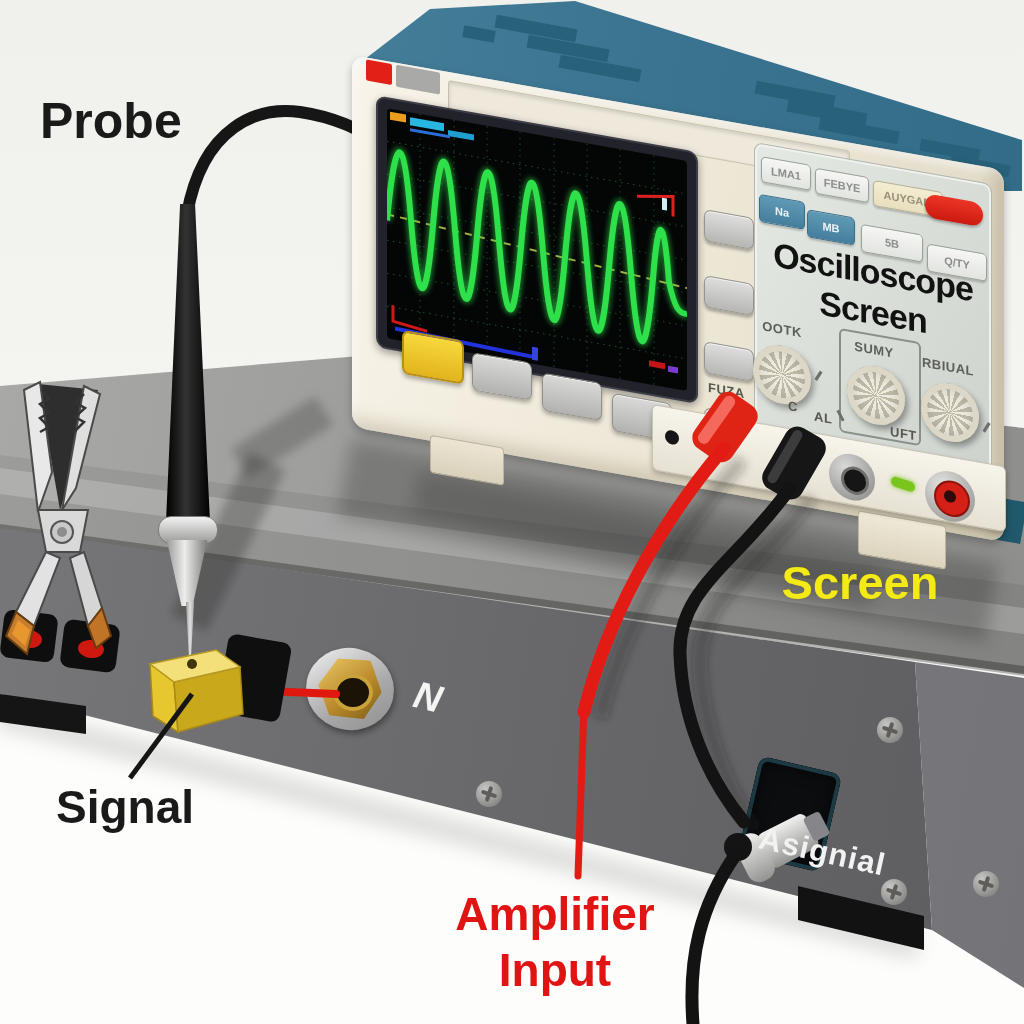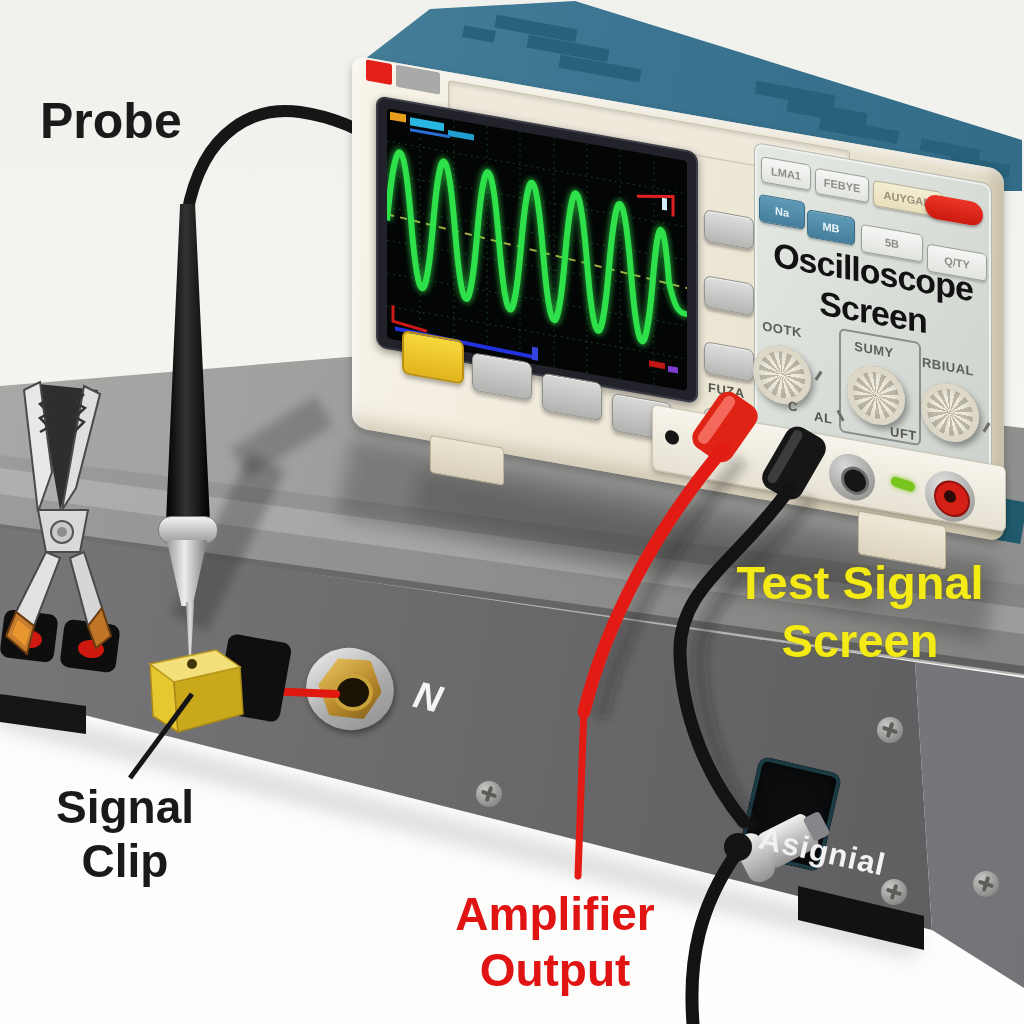--- a/index.html
+++ b/index.html
@@ -274,30 +274,28 @@
   </svg>
 
   <svg class="layer" style="z-index:50;pointer-events:none;" viewBox="0 0 1024 1024">
     <line x1="192" y1="694" x2="130" y2="778" stroke="#151515" stroke-width="5"></line>
   </svg>
 
   <div class="abs lbl" style="z-index:51;left:40px;top:92px;font-size:50px;color:#1a1a1a;text-align:right;">Probe</div>
 
   <div class="abs" style="z-index:51;left:20px;top:780px;width:210px;text-align:center;font-weight:bold;font-size:46px;line-height:54px;color:#1a1a1a;">
     <div>Signal</div>
-    <div>Clip</div>
   </div>
 
   <div class="abs" style="z-index:51;left:420px;top:886px;width:270px;text-align:center;font-weight:bold;font-size:46px;line-height:56px;color:#e11414;">
     <div>Amplifier</div>
-    <div>Output</div>
+    <div>Input</div>
   </div>
 
   <div class="abs" style="z-index:51;left:720px;top:554px;width:280px;text-align:center;font-weight:bold;font-size:47px;line-height:58px;color:#f3ea16;text-shadow:0 0 3px rgba(110,100,0,.4);">
-    <div>Test Signal</div>
     <div>Screen</div>
   </div>
 
   <div class="abs lbl" style="z-index:51;left:414px;top:676px;font-size:38px;font-style:italic;color:#f4f4f2;transform:rotate(14deg);">N</div>
 
   <div class="abs lbl" style="z-index:51;left:758px;top:834px;font-size:31px;color:#f2f2f2;transform:rotate(12.5deg);letter-spacing:1px;">Asignial</div>
 
 </div>
 
 </body></html>

